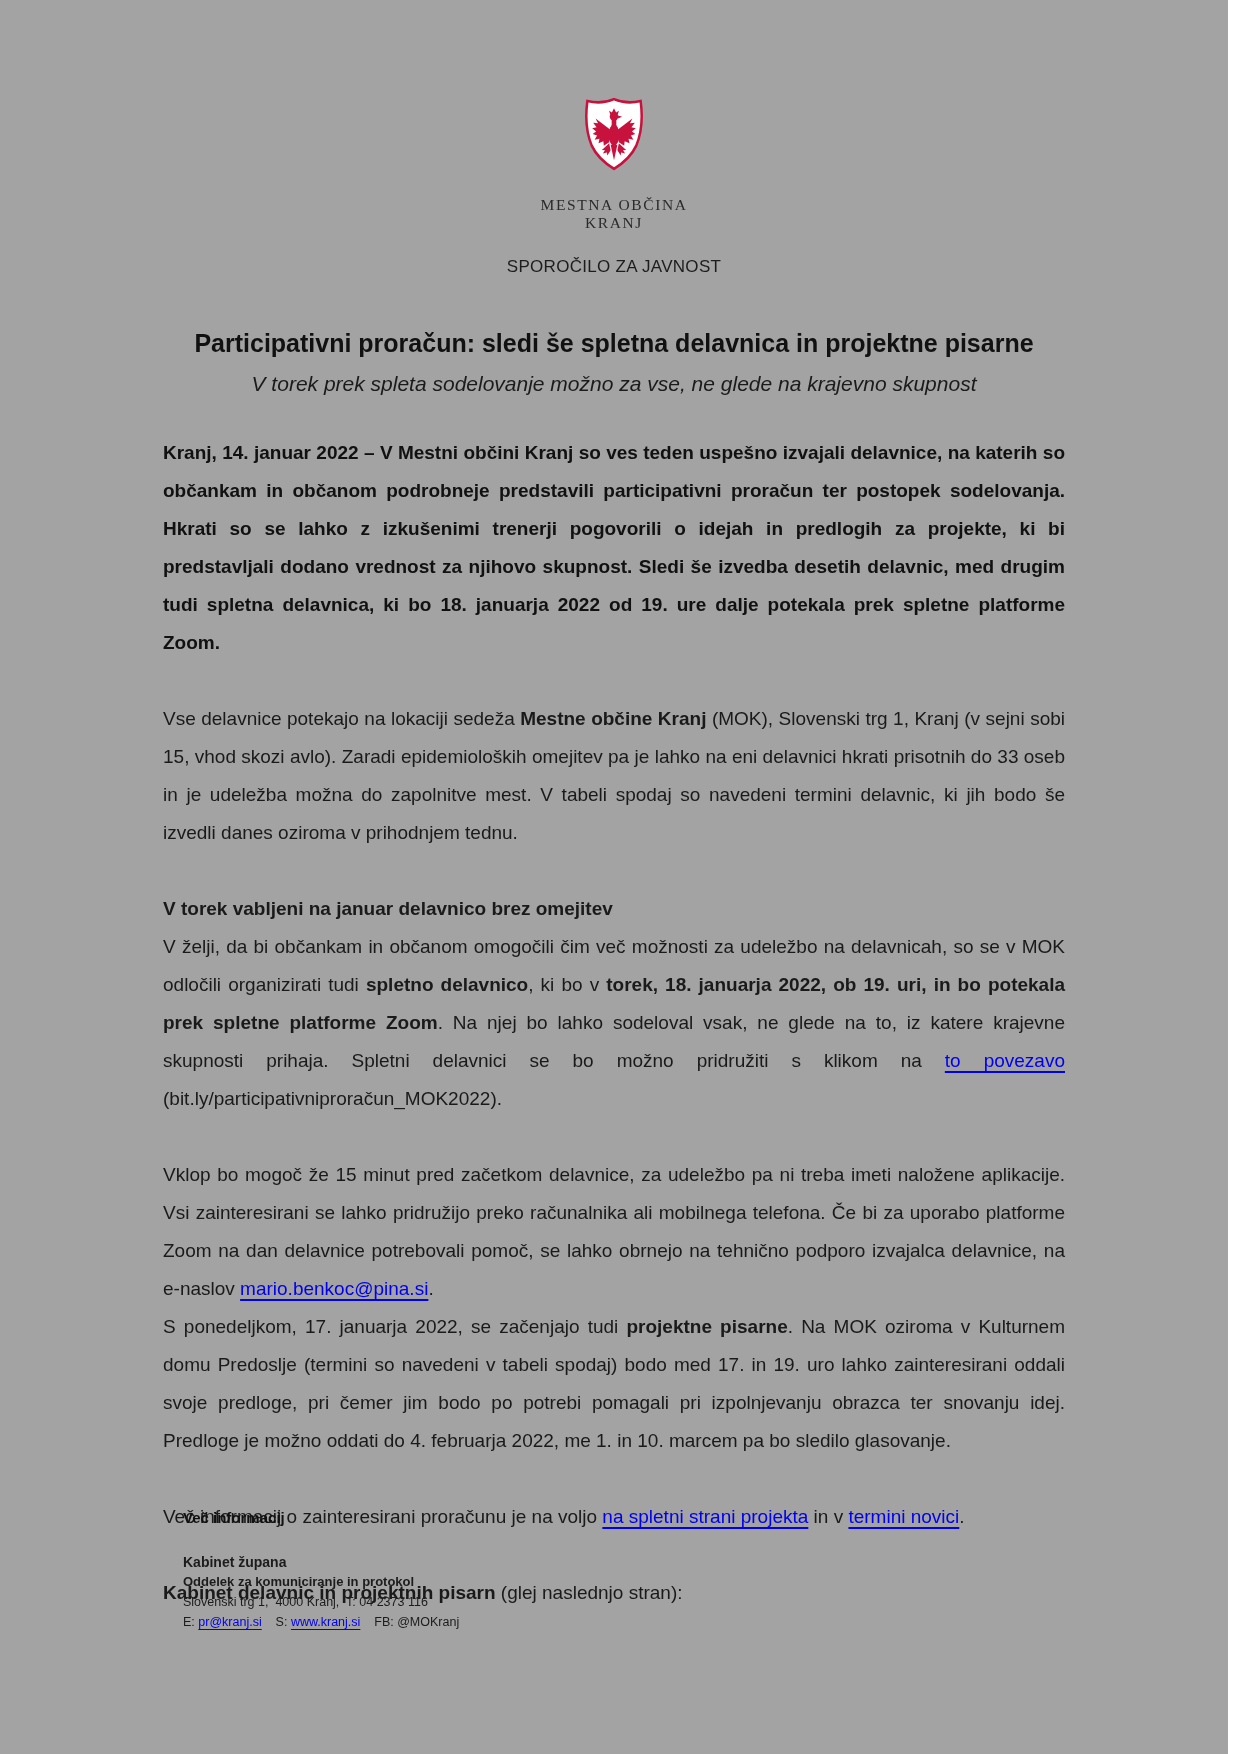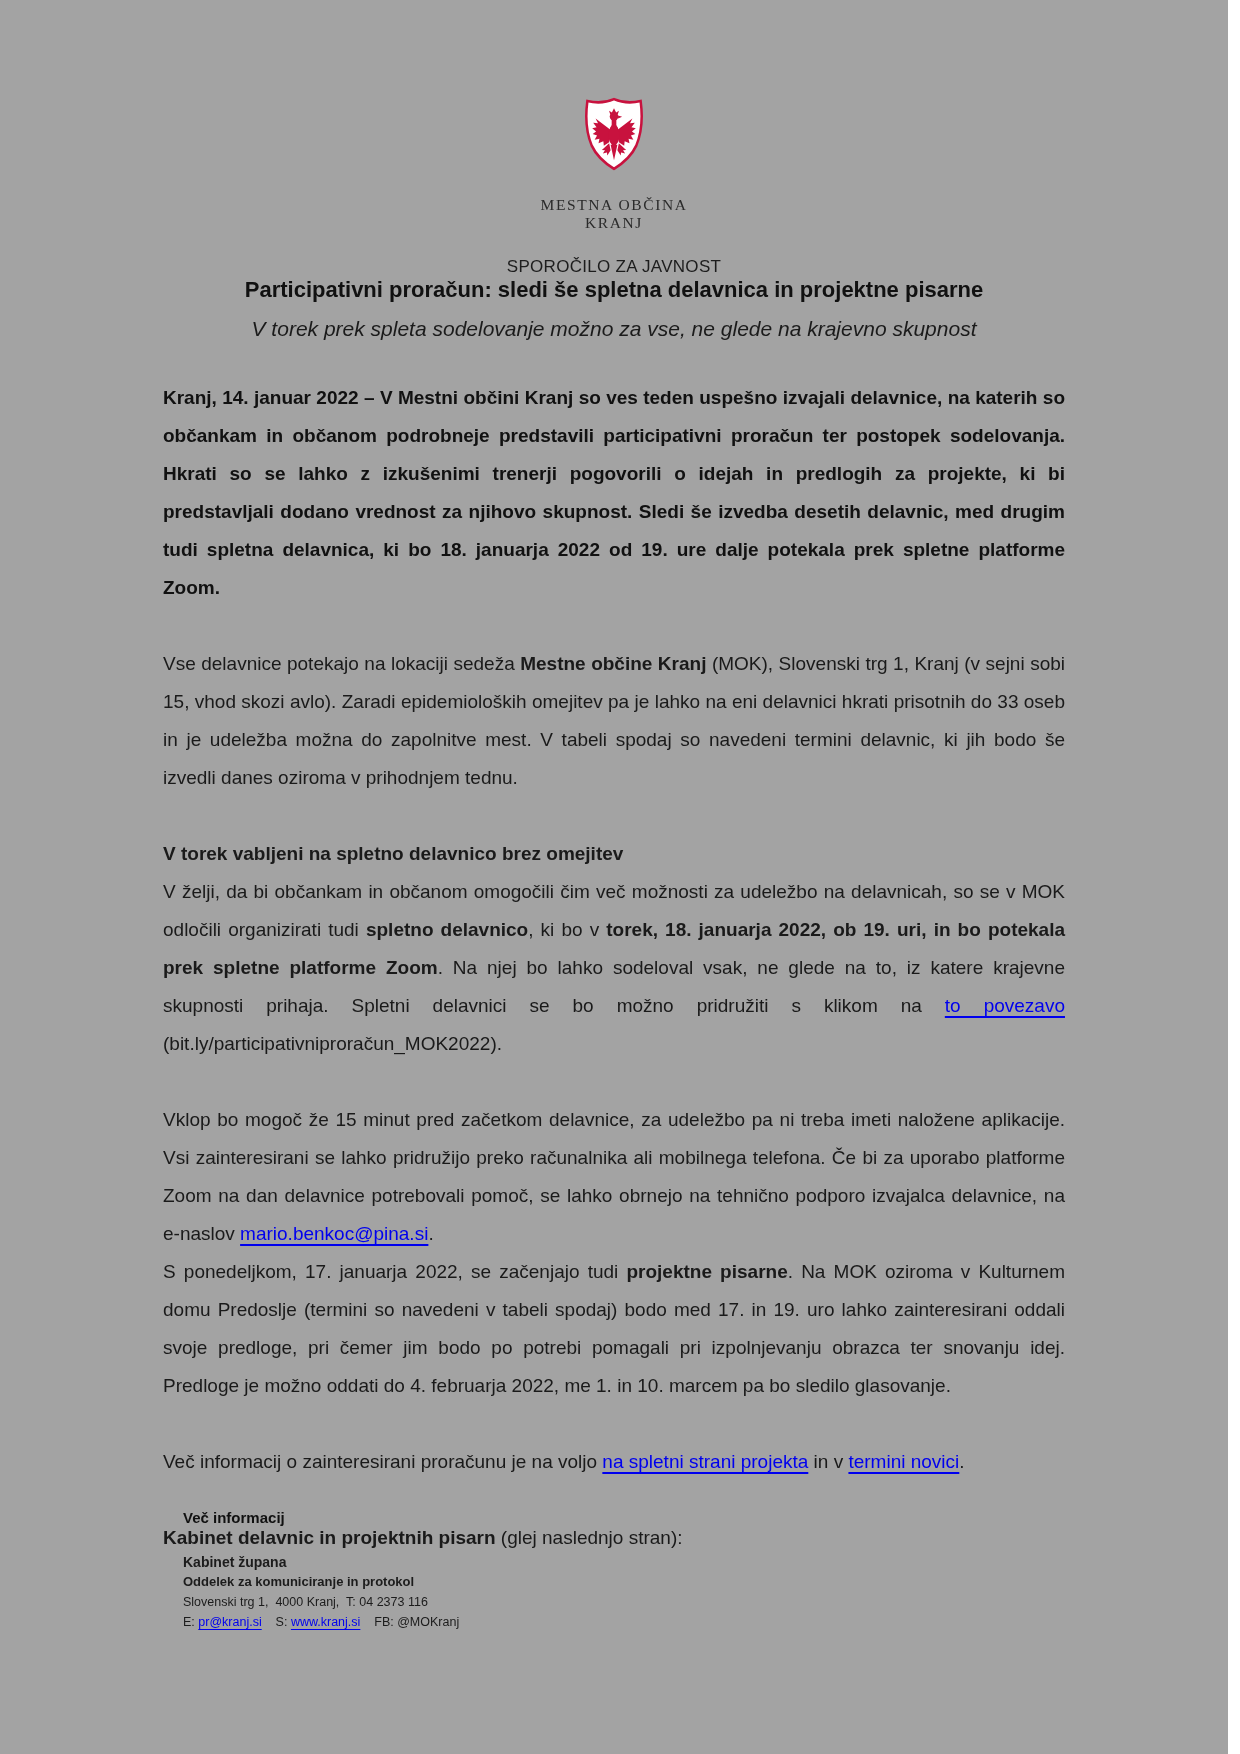--- a/index.html
+++ b/index.html
@@ -27,21 +27,22 @@
   .press-label {
     text-align: center;
     font-size: 17px;
     letter-spacing: 0.3px;
     margin-top: 26px;
     color: #1d1d1d;
   }
   .title {
     text-align: center;
     font-weight: bold;
-    font-size: 22px;
+    font-size: 25px;
+    margin-top: 52px;
     white-space: nowrap;
     color: #111;
   }
   .subtitle {
     text-align: center;
     font-style: italic;
     font-size: 21px;
     margin-top: 14px;
     color: #1b1b1b;
   }
@@ -112,21 +113,21 @@
 
     <div class="press-label">SPOROČILO ZA JAVNOST</div>
 
     <div class="title">Participativni proračun: sledi še spletna delavnica in projektne pisarne</div>
     <div class="subtitle">V torek prek spleta sodelovanje možno za vse, ne glede na krajevno skupnost</div>
 
     <p class="para lead">Kranj, 14. januar 2022 – V Mestni občini Kranj so ves teden uspešno izvajali delavnice, na katerih so občankam in občanom podrobneje predstavili participativni proračun ter postopek sodelovanja. Hkrati so se lahko z izkušenimi trenerji pogovorili o idejah in predlogih za projekte, ki bi predstavljali dodano vrednost za njihovo skupnost. Sledi še izvedba desetih delavnic, med drugim tudi spletna delavnica, ki bo 18. januarja 2022 od 19. ure dalje potekala prek spletne platforme Zoom.</p>
 
     <p class="para"><span>Vse delavnice potekajo na lokaciji sedeža </span><span class="b">Mestne občine Kranj</span><span> (MOK), Slovenski trg 1, Kranj (v sejni sobi 15, vhod skozi avlo). Zaradi epidemioloških omejitev pa je lahko na eni delavnici hkrati prisotnih do 33 oseb in je udeležba možna do zapolnitve mest. V tabeli spodaj so navedeni termini delavnic, ki jih bodo še izvedli danes oziroma v prihodnjem tednu.</span></p>
 
-    <p class="para heading">V torek vabljeni na spletno delavnico brez omejitev</p>
+    <p class="para heading">V torek vabljeni na januar delavnico brez omejitev</p>
     <p class="para follows"><span>V želji, da bi občankam in občanom omogočili čim več možnosti za udeležbo na delavnicah, so se v MOK odločili organizirati tudi </span><span class="b">spletno delavnico</span><span>, ki bo v </span><span class="b">torek, 18. januarja 2022, ob 19. uri, in bo potekala prek spletne platforme Zoom</span><span>. Na njej bo lahko sodeloval vsak, ne glede na to, iz katere krajevne skupnosti prihaja. Spletni delavnici se bo možno pridružiti s klikom na </span><a class="link" href="#">to povezavo</a><span> (bit.ly/participativniproračun_MOK2022).</span></p>
 
     <p class="para"><span>Vklop bo mogoč že 15 minut pred začetkom delavnice, za udeležbo pa ni treba imeti naložene aplikacije. Vsi zainteresirani se lahko pridružijo preko računalnika ali mobilnega telefona. Če bi za uporabo platforme Zoom na dan delavnice potrebovali pomoč, se lahko obrnejo na tehnično podporo izvajalca delavnice, na e-naslov </span><a class="link" href="#">mario.benkoc@pina.si</a><span>.</span></p>
 
     <p class="para follows"><span>S ponedeljkom, 17. januarja 2022, se začenjajo tudi </span><span class="b">projektne pisarne</span><span>. Na MOK oziroma v Kulturnem domu Predoslje (termini so navedeni v tabeli spodaj) bodo med 17. in 19. uro lahko zainteresirani oddali svoje predloge, pri čemer jim bodo po potrebi pomagali pri izpolnjevanju obrazca ter snovanju idej. Predloge je možno oddati do 4. februarja 2022, me 1. in 10. marcem pa bo sledilo glasovanje.</span></p>
 
     <p class="para"><span>Več informacij o zainteresirani proračunu je na voljo </span><a class="link" href="#">na spletni strani projekta</a><span> in v </span><a class="link" href="#">termini novici</a><span>.</span></p>
 
     <p class="para" style="text-align:left;"><span class="b">Kabinet delavnic in projektnih pisarn</span><span> (glej naslednjo stran):</span></p>
 

